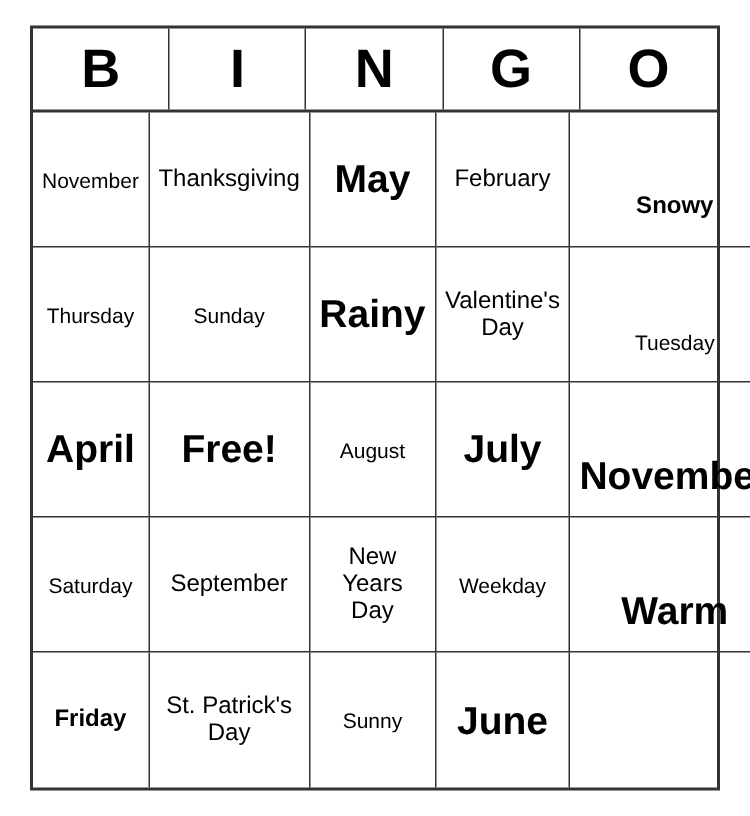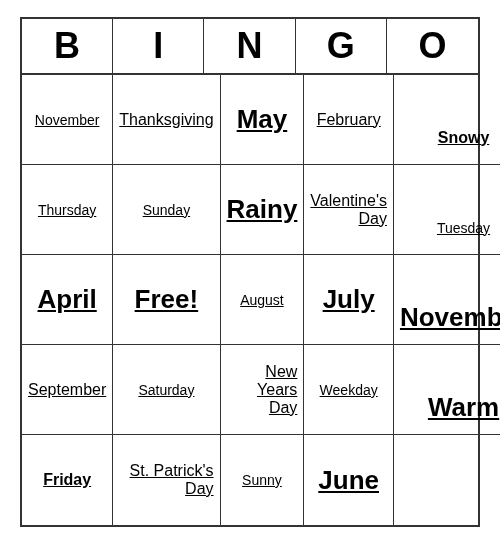--- a/index.html
+++ b/index.html
@@ -46,24 +46,23 @@
       grid-template-columns: repeat(5, 1fr);
       grid-template-rows: repeat(5, 90px);
     }
 
     .bingo-cell {
       border-right: 1px solid #333;
       border-bottom: 1px solid #333;
       display: flex;
       align-items: center;
       justify-content: center;
-      text-align: right;
+      text-align: center;
       padding: 6px;
       font-size: 14px;
-      text-decoration: underline;
     }
 
     .bingo-cell:nth-child(5n) {
       border-right: none;
       margin-top: 36px;
     }
 
     .bingo-cell:nth-child(n+21) {
       border-bottom: none;
     }
@@ -102,22 +101,22 @@
       <div class="bingo-cell">Thursday</div>
       <div class="bingo-cell">Sunday</div>
       <div class="bingo-cell large-text">Rainy</div>
       <div class="bingo-cell small-text">Valentine's Day</div>
       <div class="bingo-cell">Tuesday</div>
       <div class="bingo-cell large-text">April</div>
       <div class="bingo-cell large-text">Free!</div>
       <div class="bingo-cell">August</div>
       <div class="bingo-cell large-text">July</div>
       <div class="bingo-cell large-text">November</div>
+      <div class="bingo-cell">Saturday</div>
       <div class="bingo-cell small-text">September</div>
-      <div class="bingo-cell">Saturday</div>
       <div class="bingo-cell small-text">New Years Day</div>
       <div class="bingo-cell">Weekday</div>
       <div class="bingo-cell large-text">Warm</div>
       <div class="bingo-cell medium-text">Friday</div>
       <div class="bingo-cell small-text">St. Patrick's Day</div>
       <div class="bingo-cell">Sunny</div>
       <div class="bingo-cell large-text">June</div>
     </div>
 </div>
 

